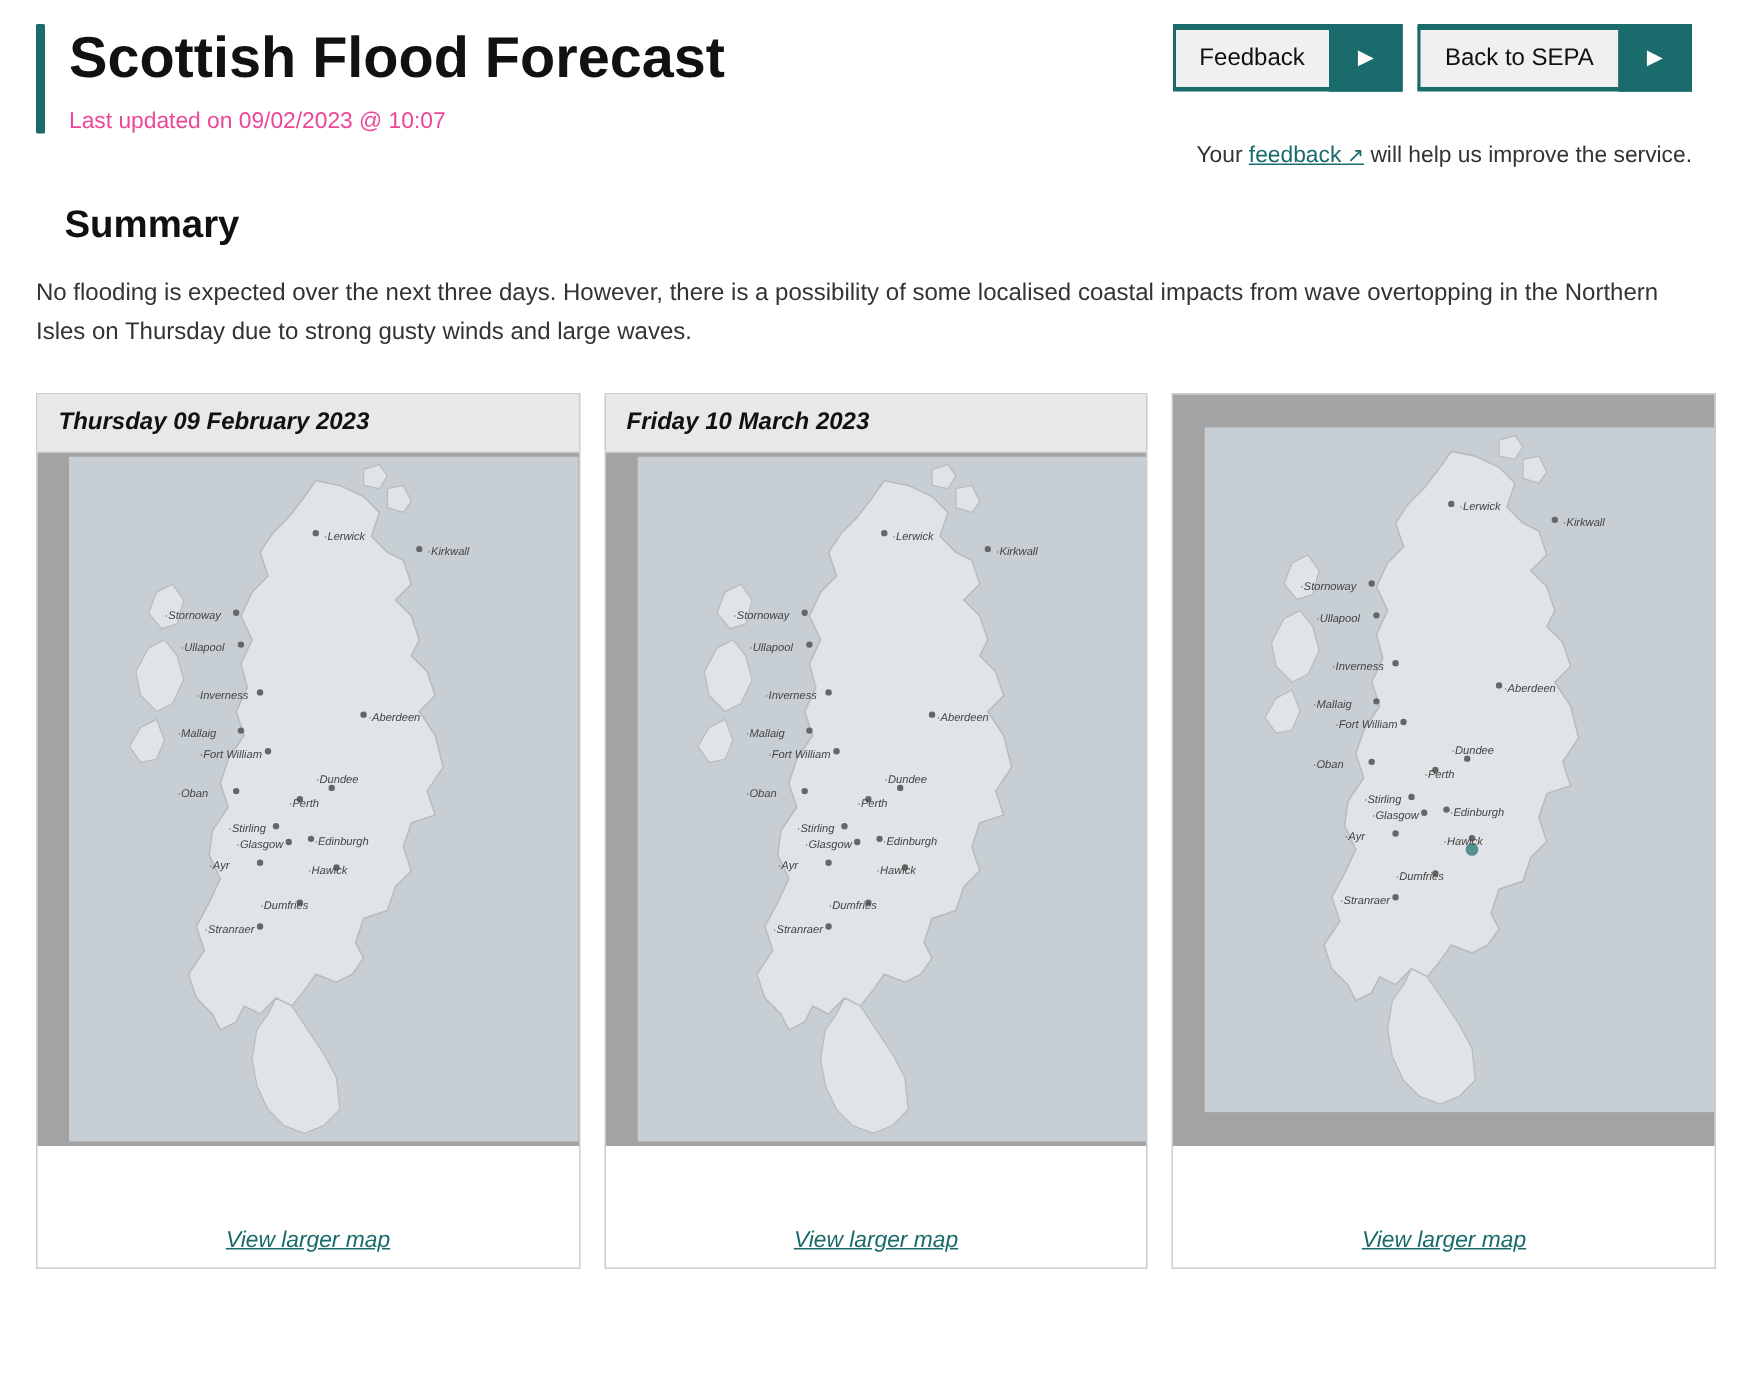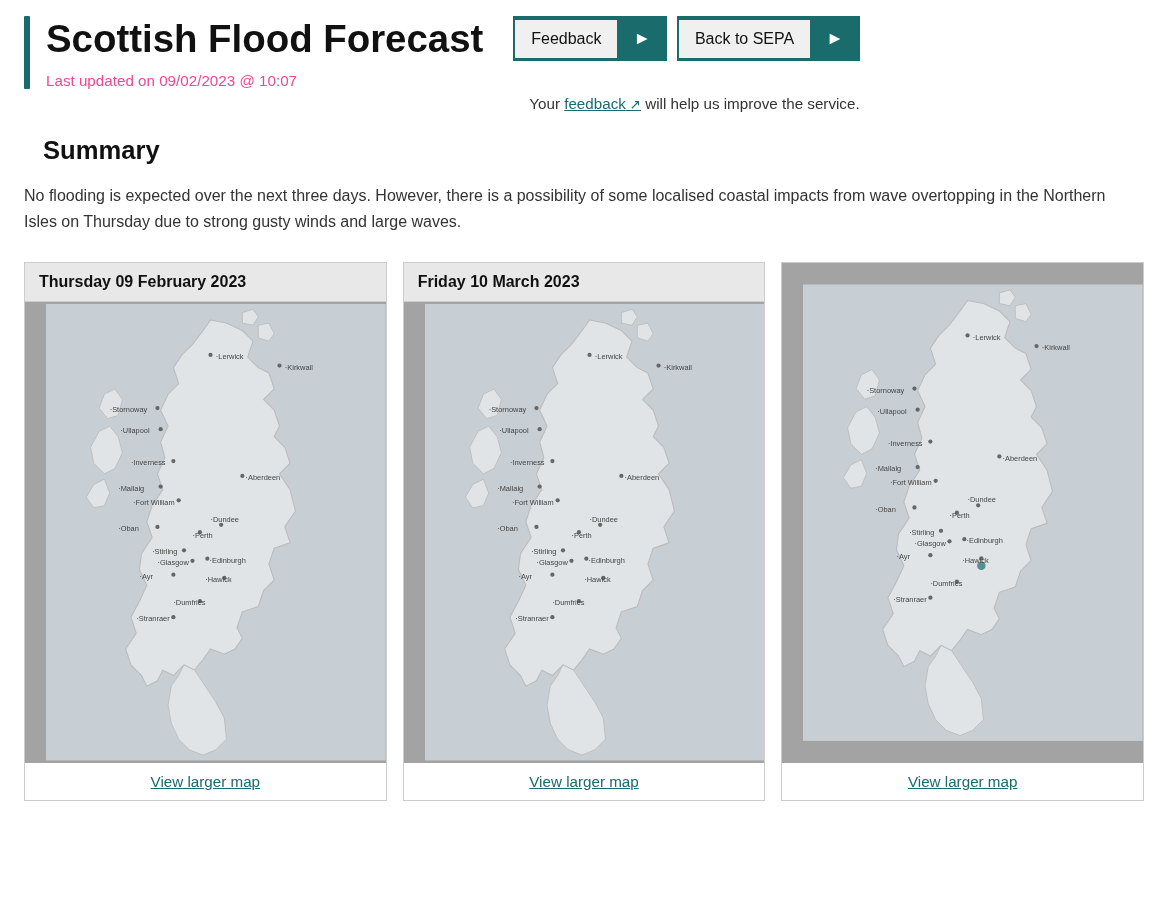--- a/index.html
+++ b/index.html
@@ -5,22 +5,23 @@
     * { box-sizing: border-box; margin: 0; padding: 0; }
     body {
       font-family: Arial, sans-serif;
       background: #fff;
       color: #333;
       font-size: 16px;
     }
 
     .header-area {
       display: flex;
+      justify-content: space-between;
       align-items: flex-start;
-      padding: 16px 24px 8px 24px;
+      padding: 16px 40px 8px 24px;
     }
 
     .title-block {
       display: flex;
       align-items: stretch;
     }
 
     .title-accent-bar {
       width: 6px;
       background: #1a6b6b;
@@ -135,20 +136,21 @@
       font-size: 1rem;
       line-height: 1.6;
       color: #333;
       max-width: 1100px;
     }
 
     .forecast-cards {
       display: flex;
       gap: 16px;
       padding: 8px 24px 24px 24px;
+      font-style: italic;
     }
 
     .forecast-card {
       flex: 1;
       border: 1px solid #ccc;
       background: #fff;
       display: flex;
       flex-direction: column;
     }
 
@@ -173,20 +175,21 @@
     
     .scotland-map {
       width: 100%;
       height: 100%;
     }
 
     .card-link {
       text-align: center;
       padding: 10px;
       font-size: 0.95rem;
+      margin-top: 44px;
     }
 
     .card-link a {
       color: #1a6b6b;
       text-decoration: underline;
       cursor: pointer;
     }
   </style>
 </head>
 <body>

